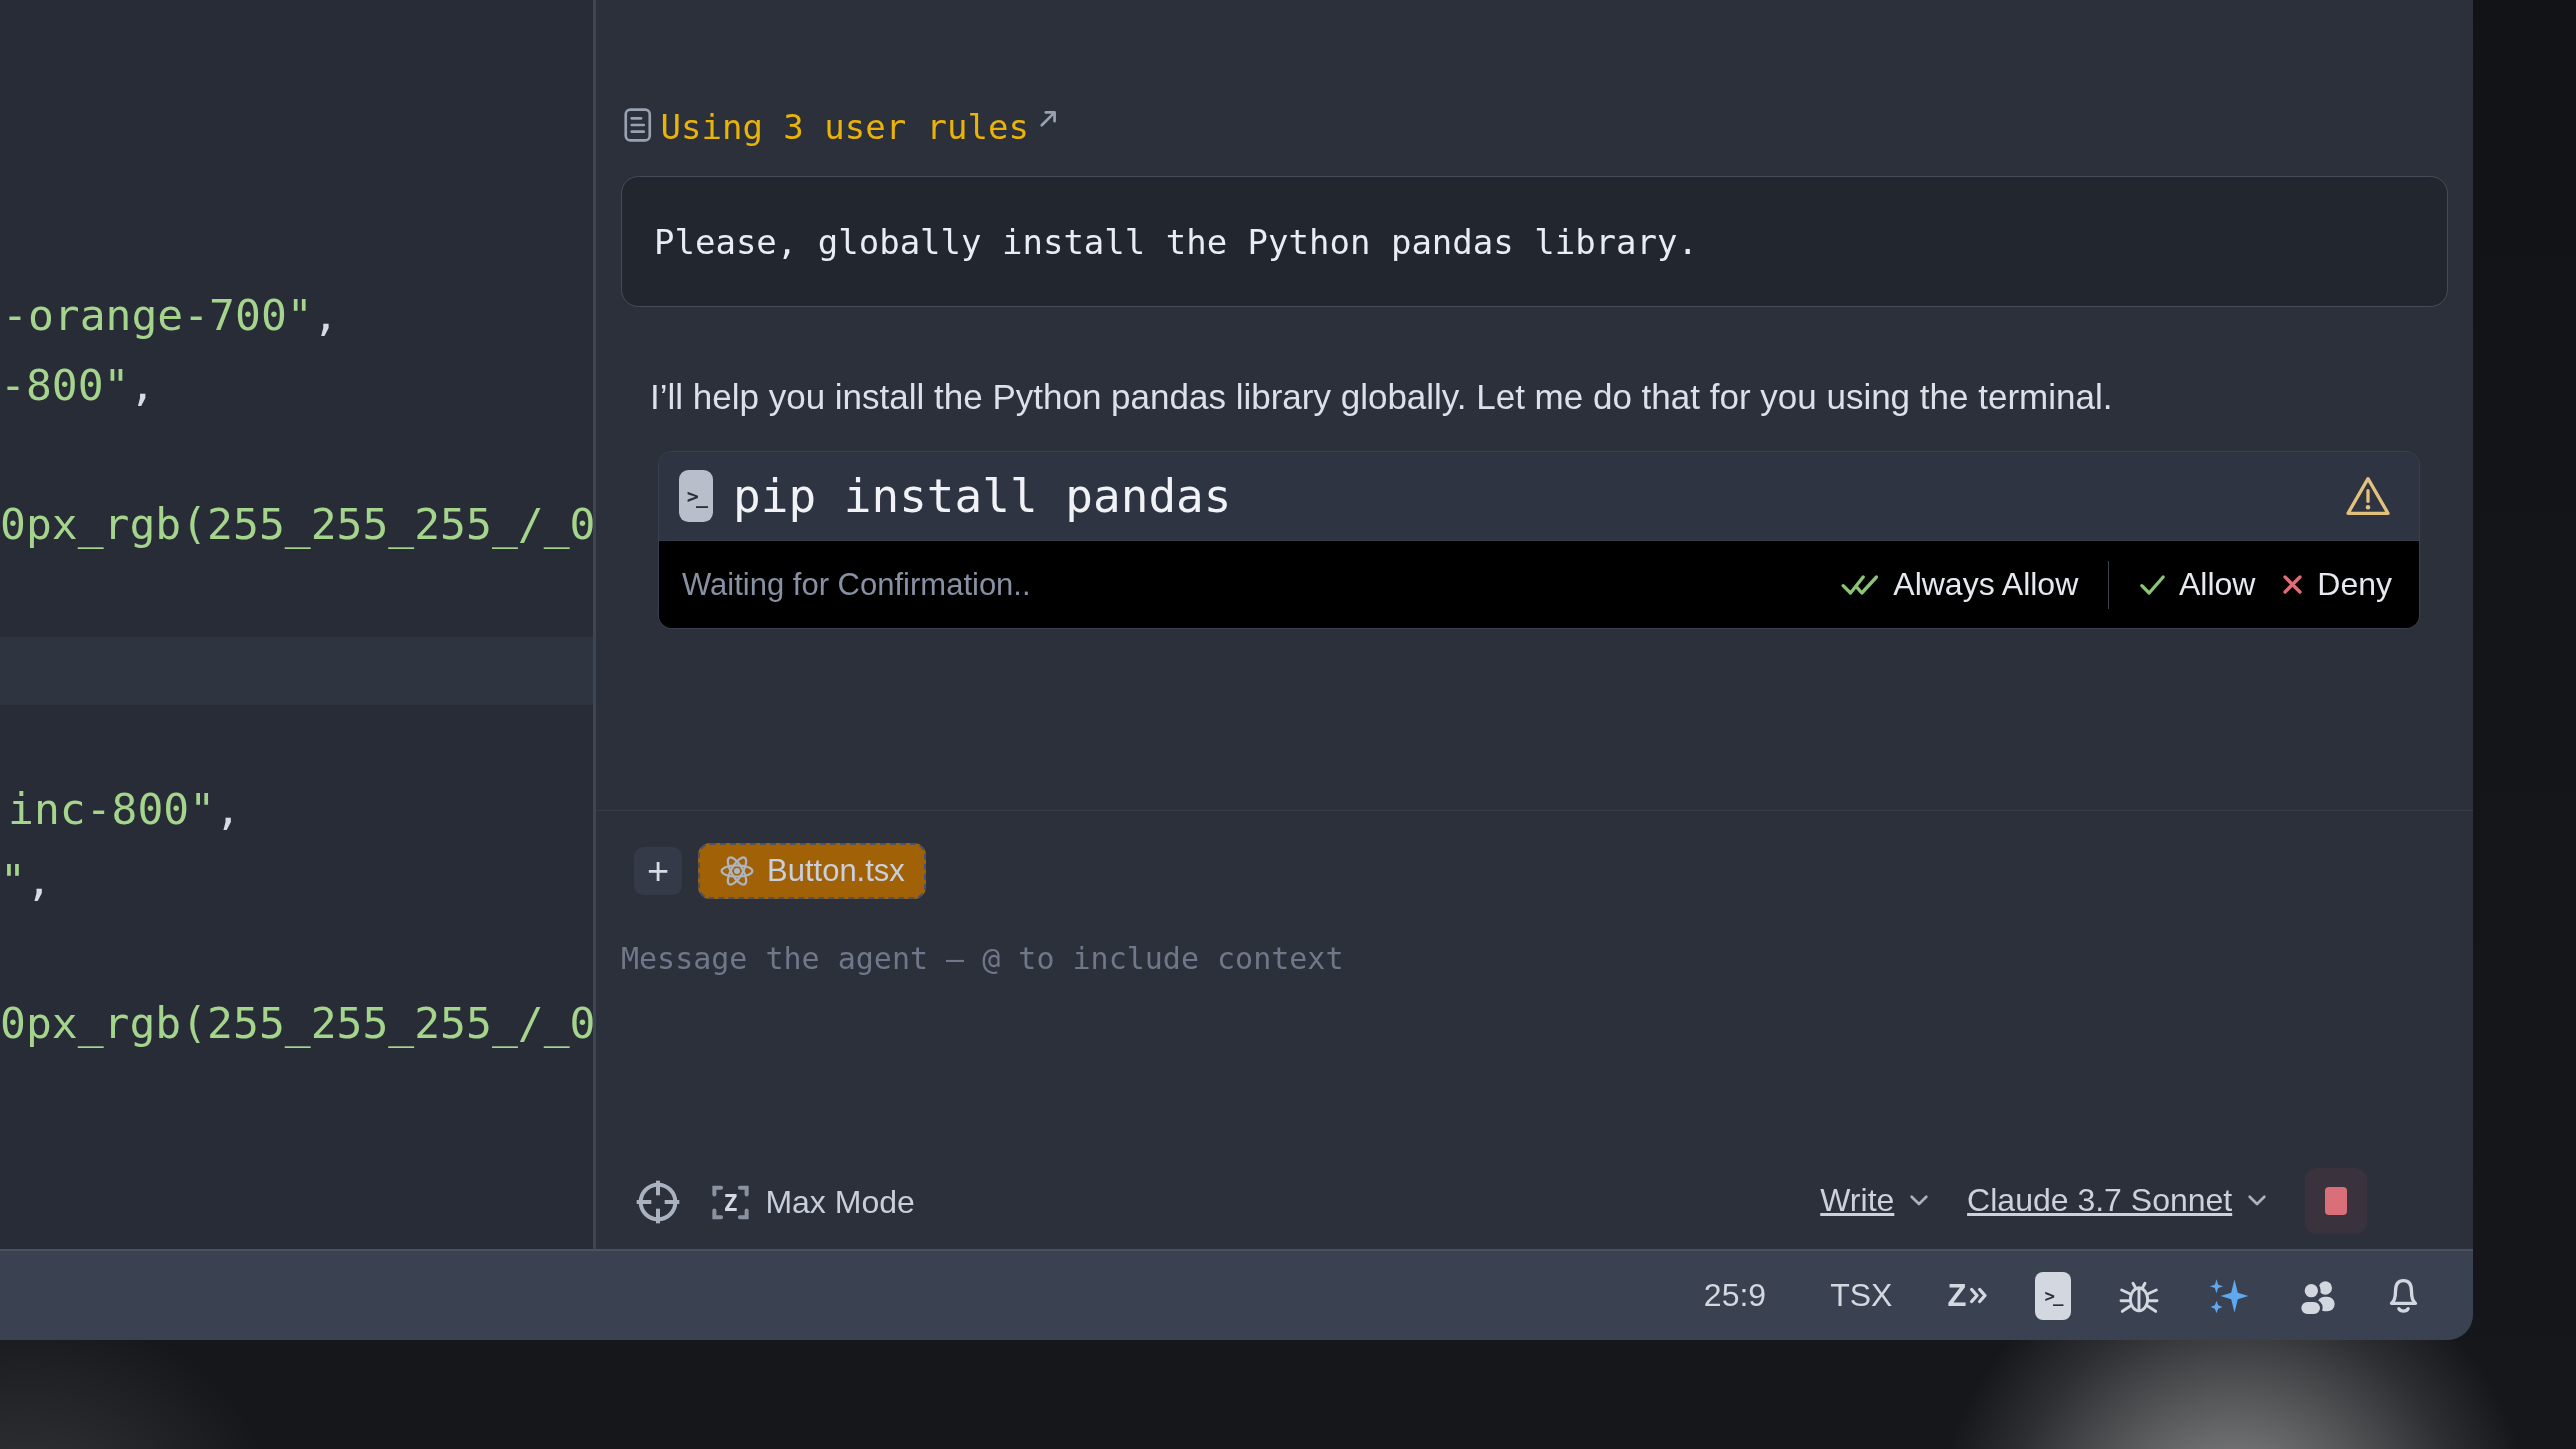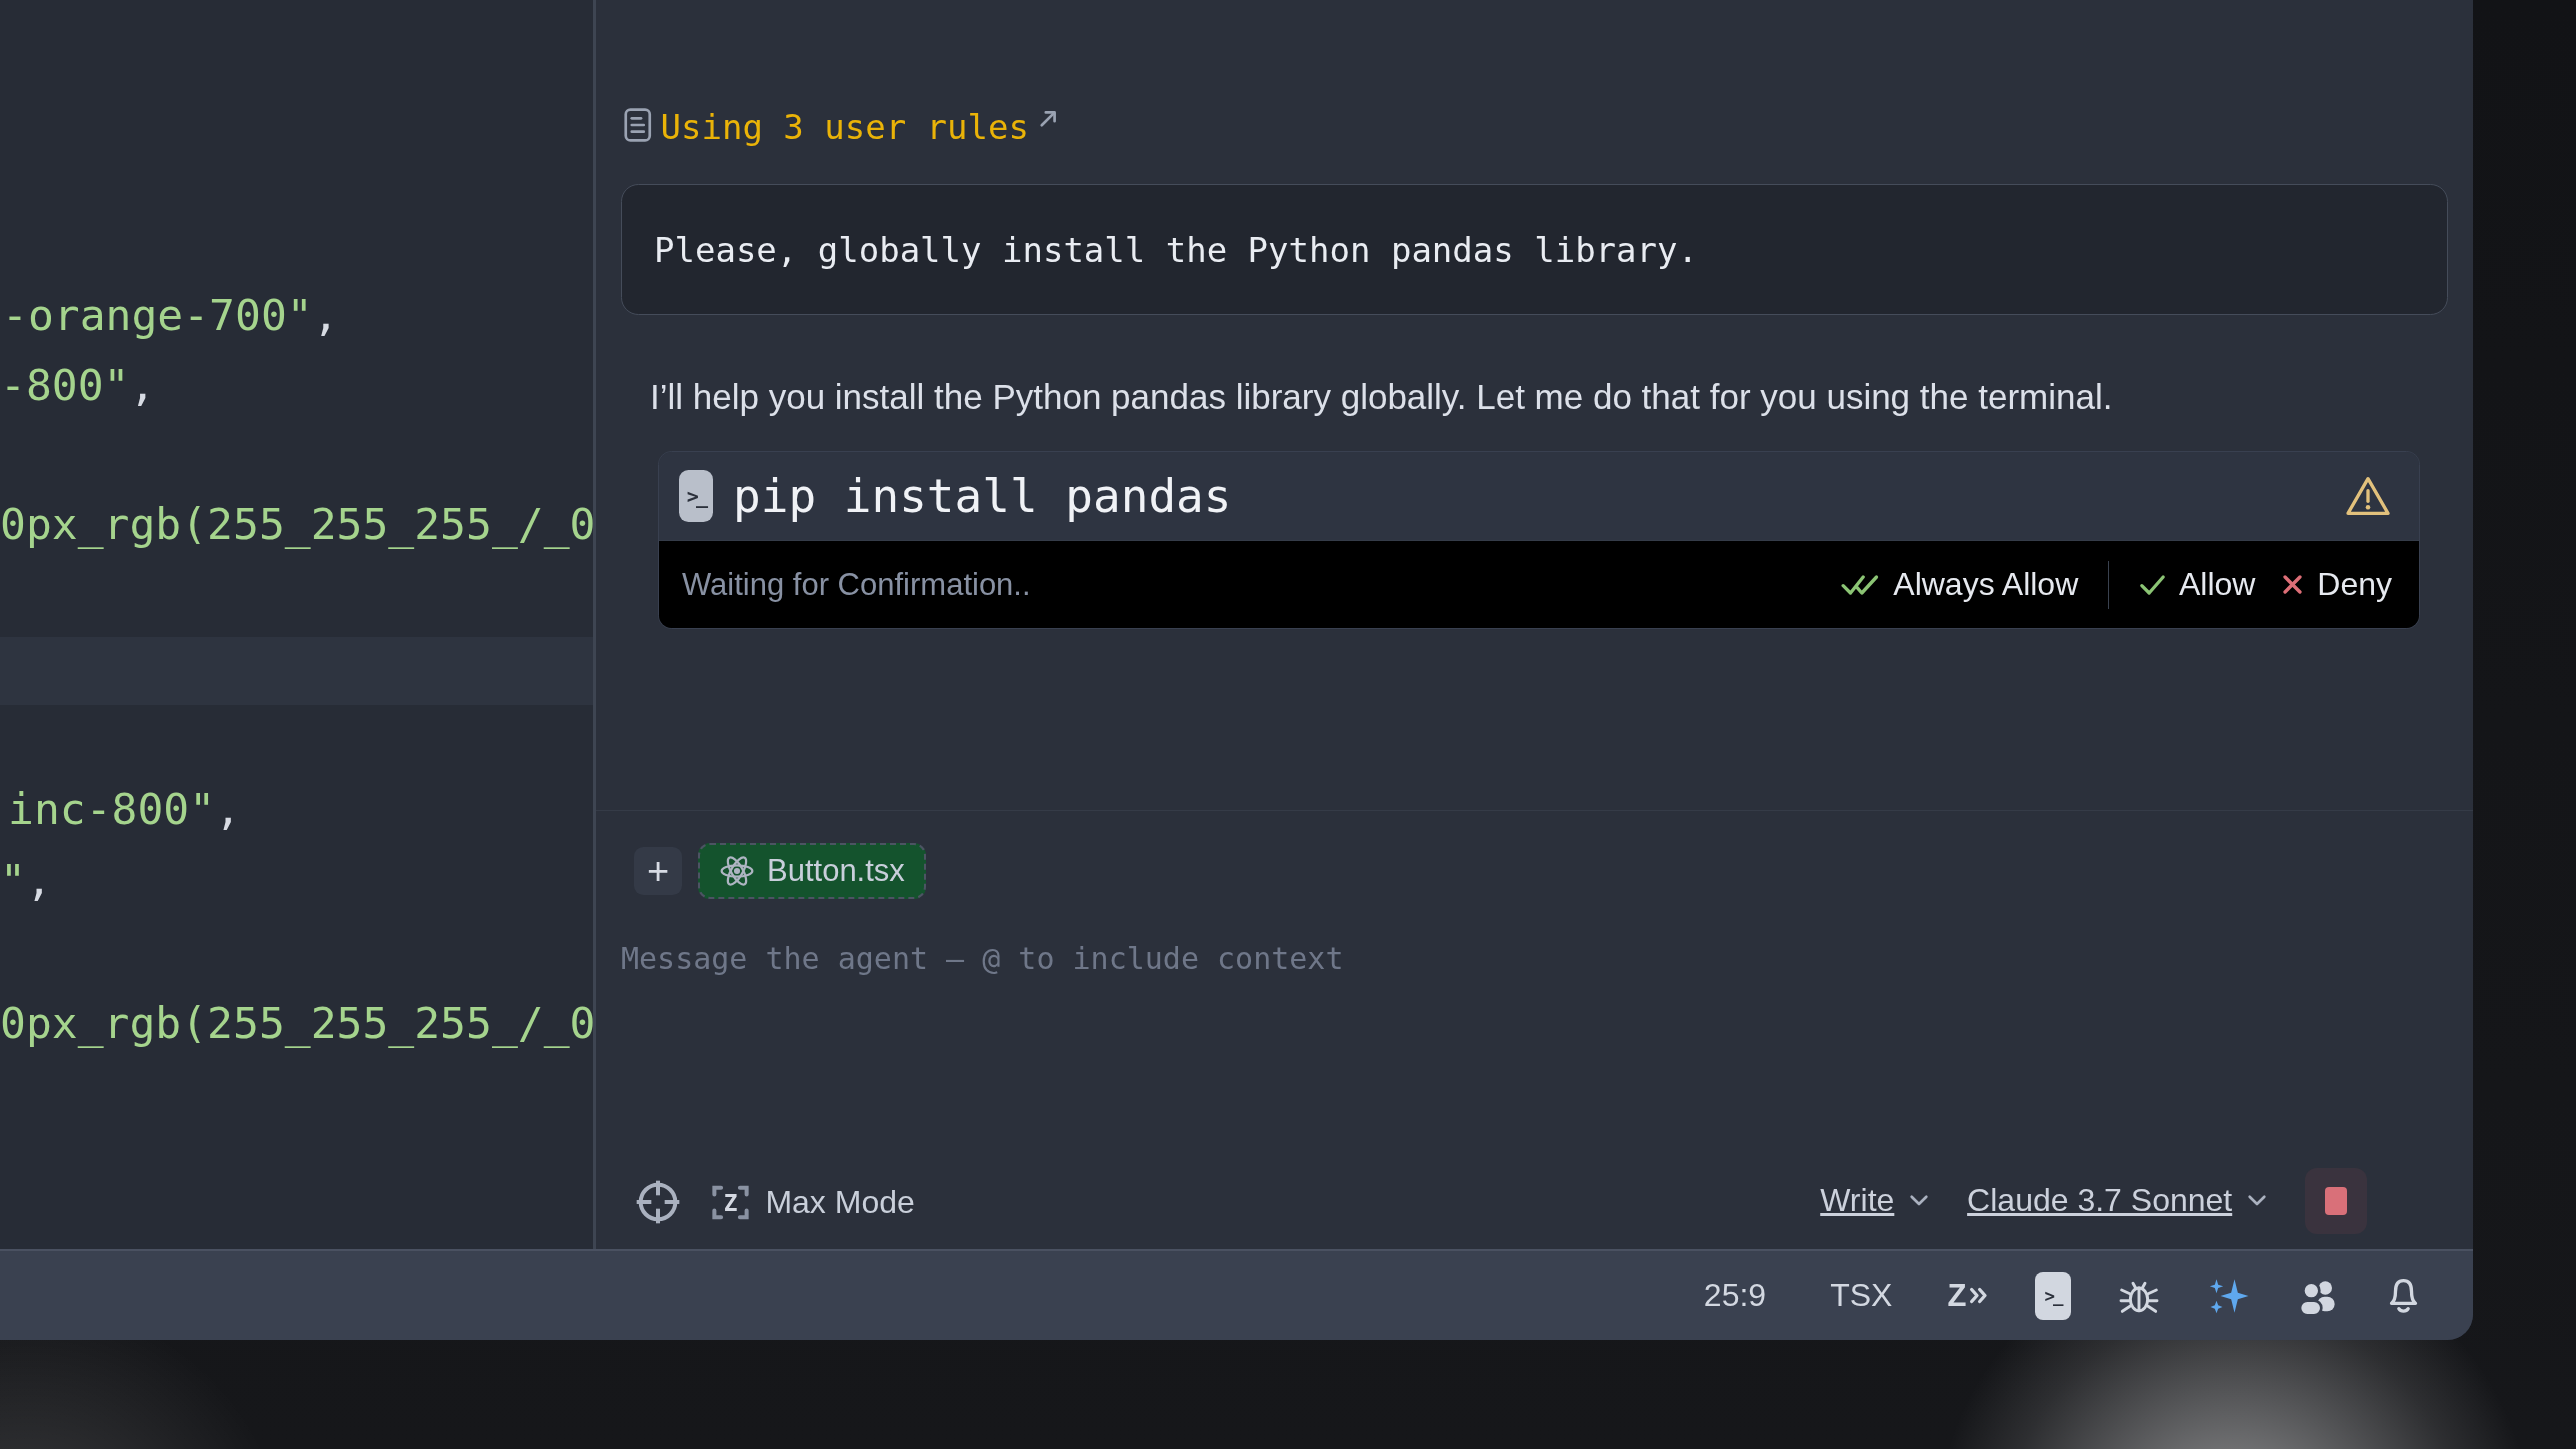--- a/index.html
+++ b/index.html
@@ -42,21 +42,21 @@
 
   .rules-row {
     position:absolute; left:27px; top:107px; height:43px;
     display:flex; align-items:flex-start; gap:8px; color:#eab308;
     font-family:"DejaVu Sans Mono", monospace; font-size:34px;
   }
   .user-msg {
     position:absolute; left:25px; top:176px; width:1827px; height:131px;
     background:#22262f; border:1.3px solid #454c5a; border-radius:17.4px;
     display:flex; align-items:center; padding:0 32px;
-    font-family:"DejaVu Sans Mono", monospace; font-size:34px; color:#e9ecf2; white-space:pre;margin-top:8px;
+    font-family:"DejaVu Sans Mono", monospace; font-size:34px; color:#e9ecf2; white-space:pre;
   }
   .ai-text {
     position:absolute; left:54px; top:376px; width:1771px;
     font-size:35px; color:#dce0e9; line-height:42px;
   }
   .tool-block {
     position:absolute; left:62px; top:451px; width:1762px; height:178px;
     border:1.3px solid #394050; border-radius:13.4px; overflow:hidden;
   }
   .cmd-row {
@@ -84,21 +84,21 @@
 
   
   .composer-divider { position:absolute; left:0; top:810px; width:1877px; height:1.3px; background:#353b47; }
   .plus-btn {
     position:absolute; left:38px; top:847px; width:48px; height:48px;
     background:#343a47; border-radius:9.4px; display:flex; align-items:center; justify-content:center;
     color:#d7dbe4; font-size:38px; font-weight:400; line-height:0;
   }
   .ctx-chip {
     position:absolute; left:102px; top:843px; height:56px;
-    border:2px dashed #4c5463; border-radius:12px; background:#14532d;
+    border:2px dashed #4c5463; border-radius:12px; background:#a16207;
     display:flex; align-items:center; gap:12px; padding:0 19px;
     font-size:31px; color:#c9cfdb;
   }
   .placeholder {
     position:absolute; left:25px; top:941px;
     font-family:"DejaVu Sans Mono", monospace; font-size:30px; color:#6f7789; white-space:pre;
   }
   .composer-left {
     position:absolute; left:38px; top:1173px; height:58px; display:flex; align-items:center; gap:27px;
   }

